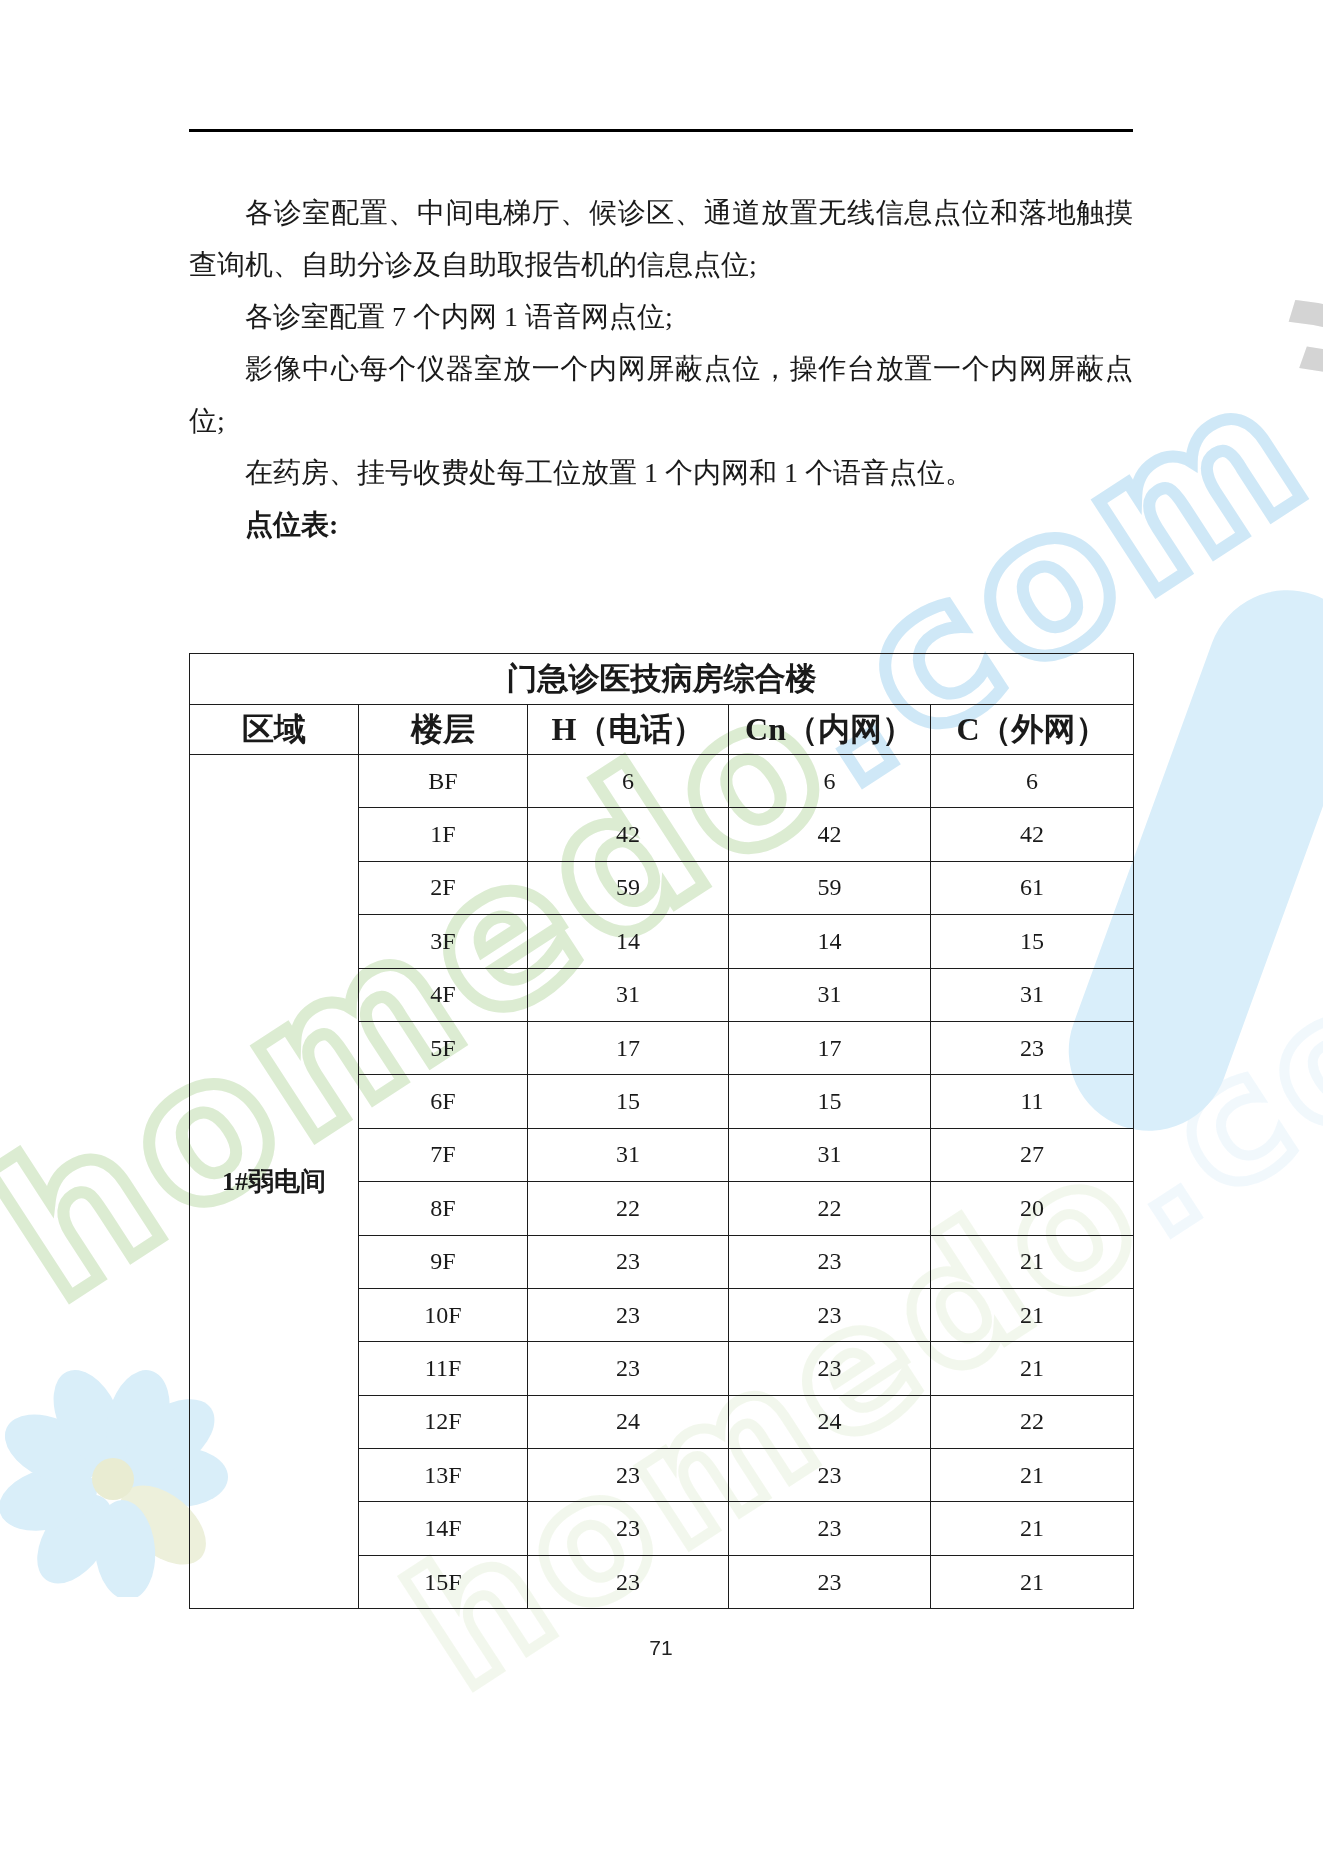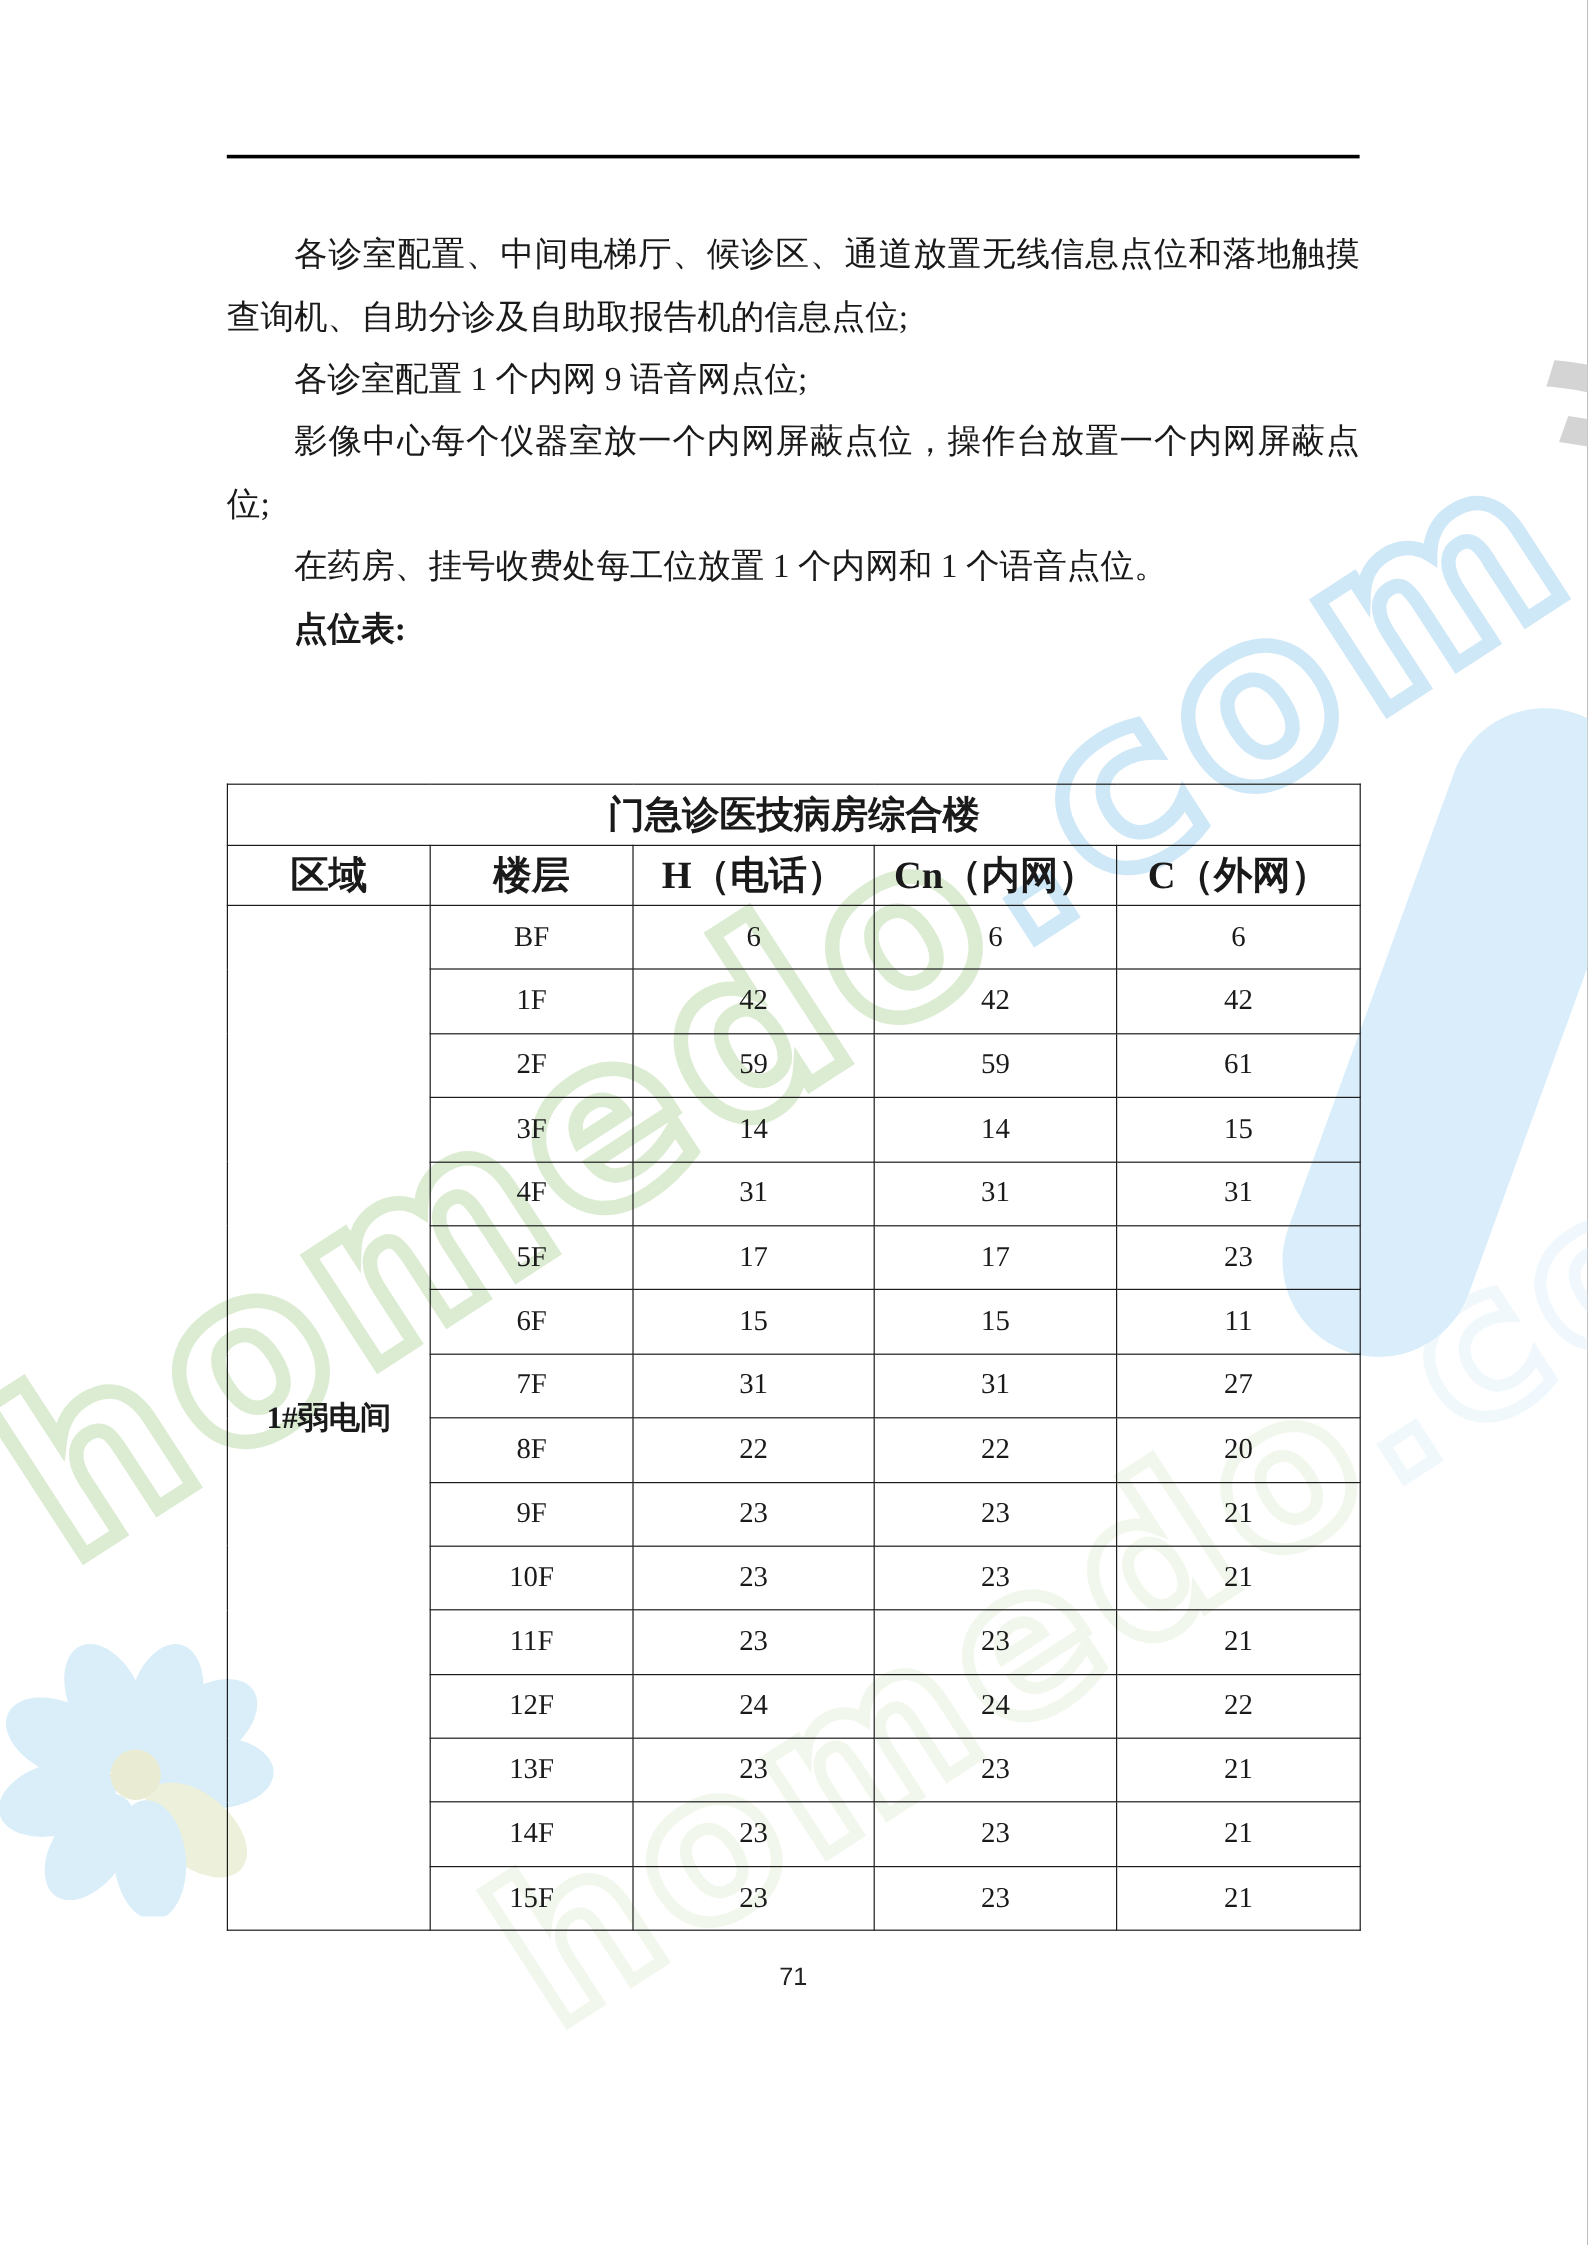--- a/index.html
+++ b/index.html
@@ -79,21 +79,21 @@
       </g>
     </svg>
   </div>
 
   <div class="content">
 
     <div class="header-rule"></div>
 
     <div class="body-text">
       <p>各诊室配置、中间电梯厅、候诊区、通道放置无线信息点位和落地触摸查询机、自助分诊及自助取报告机的信息点位;</p>
-      <p>各诊室配置 1 个内网 9 语音网点位;</p>
+      <p>各诊室配置 7 个内网 1 语音网点位;</p>
       <p>影像中心每个仪器室放一个内网屏蔽点位，操作台放置一个内网屏蔽点位;</p>
       <p>在药房、挂号收费处每工位放置 1 个内网和 1 个语音点位。</p>
       <p class="bold">点位表:</p>
     </div>
 
     <table class="doc-table">
       <colgroup>
         <col style="width:169px">
           <col style="width:169px">
           <col style="width:201px">

